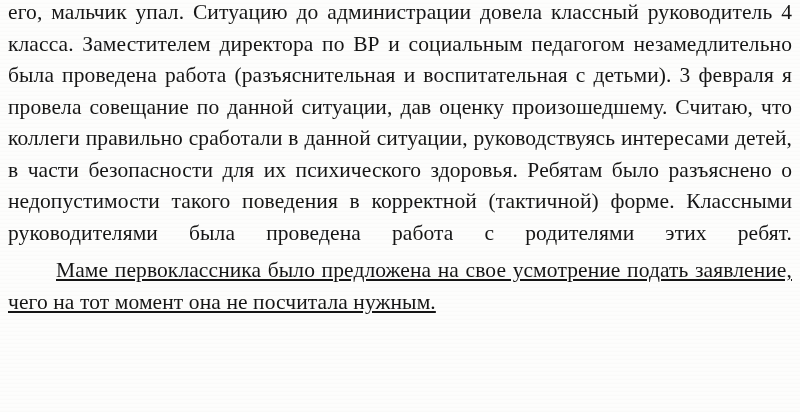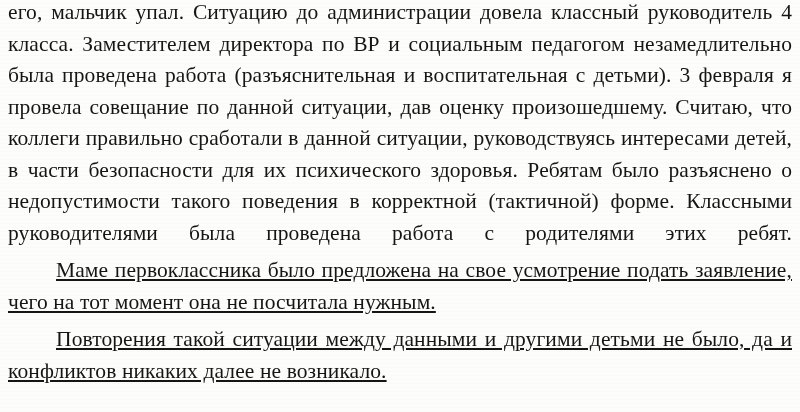--- a/index.html
+++ b/index.html
@@ -68,19 +68,18 @@
 <body>
 
 <div class="page">
 
   <div class="doc-body">
 
     <p class="first-line-clip justify-all">его, мальчик упал. Ситуацию до администрации довела классный руководитель 4 класса. Заместителем директора по  ВР и социальным  педагогом незамедлительно  была проведена работа (разъяснительная и воспитательная с детьми). 3 февраля я провела совещание по данной ситуации,   дав оценку произошедшему. Считаю, что коллеги правильно сработали в данной ситуации, руководствуясь интересами детей,  в части безопасности для их психического здоровья. Ребятам было разъяснено о недопустимости такого поведения в корректной (тактичной) форме. Классными руководителями была проведена работа с родителями этих ребят.</p>
 
     <p class="indent para-gap no-justify-last">Маме первоклассника было предложена на свое усмотрение подать заявление, чего на  тот момент она не посчитала нужным.</p>
 
-    <p class="indent para-gap no-justify-last">Повторения такой ситуации между данными и другими детьми не было, да и конфликтов никаких далее не возникало.</p>
 
   </div>
 
   <div class="scan-noise"></div>
 
 </div>
 
 </body></html>

